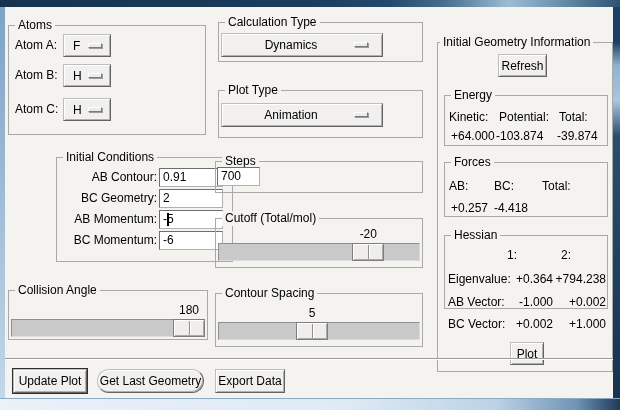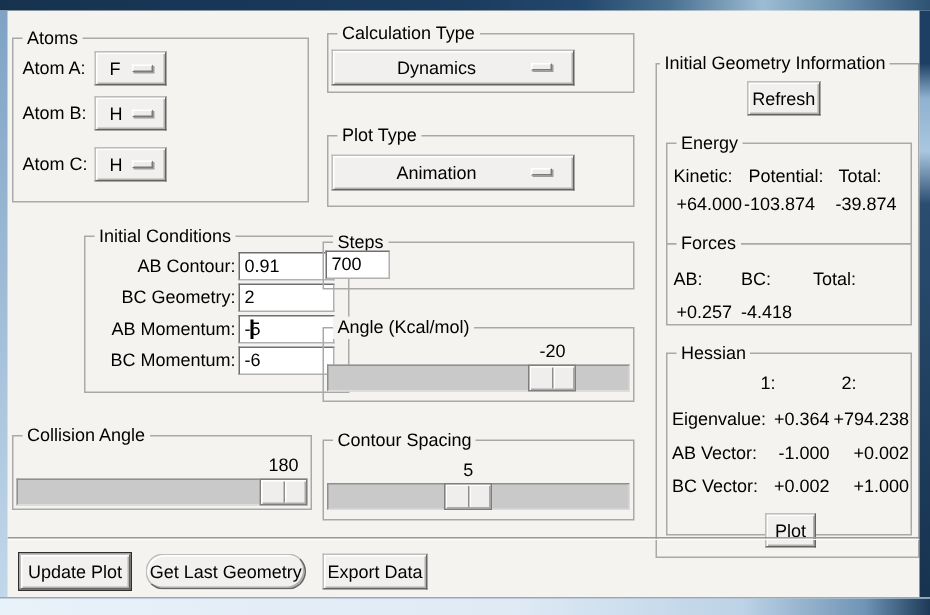--- a/index.html
+++ b/index.html
@@ -115,21 +115,21 @@
     <span class="flabel r" style="left:2px;top:75px;width:98px;">BC Momentum:</span>
     <div class="entry" style="left:102px;top:73px;width:64px;height:19px;"><span>-6</span></div>
   </div>
 
   <div class="group" style="left:215px;top:161px;width:208px;height:32px;">
     <span class="gtitle">Steps</span>
     <div class="entry" style="left:1px;top:5px;width:43px;height:19px;"><span>700</span></div>
   </div>
 
   <div class="group" style="left:215px;top:218px;width:208px;height:50px;">
-    <span class="gtitle">Angle (Kcal/mol)</span>
+    <span class="gtitle">Cutoff (Total/mol)</span>
     <div class="slider pos-cutoff" style="top:24px;">
       <span class="slabel">-20</span>
       <div class="trough"></div>
       <div class="handle"></div>
     </div>
   </div>
 
   <div class="group" style="left:215px;top:293px;width:208px;height:54px;">
     <span class="gtitle">Contour Spacing</span>
     <div class="slider pos-contour" style="top:28px;">
@@ -145,40 +145,40 @@
       <span class="slabel">180</span>
       <div class="trough"></div>
       <div class="handle"></div>
     </div>
   </div>
 
   <div class="group" style="left:437px;top:22px;width:176px;height:330px;margin-top:20px;">
     <span class="gtitle" style="left:2px;">Initial Geometry Information</span>
     <button class="bevel" style="position:absolute;left:60px;top:11px;width:49px;height:23px;">Refresh</button>
 
-    <div class="group" style="left:6px;top:52px;width:164px;height:68px;">
+    <div class="group" style="left:6px;top:52px;width:164px;height:51px;">
       <span class="gtitle">Energy</span>
       <span class="flabel" style="left:4px;top:14px;">Kinetic:</span>
       <span class="flabel" style="left:54px;top:14px;">Potential:</span>
       <span class="flabel" style="left:114px;top:14px;">Total:</span>
       <span class="flabel" style="left:6px;top:33px;">+64.000</span>
       <span class="flabel" style="left:51px;top:33px;">-103.874</span>
       <span class="flabel" style="left:112px;top:33px;">-39.874</span>
     </div>
 
     <div class="group" style="left:6px;top:119px;width:164px;height:55px;">
       <span class="gtitle">Forces</span>
       <span class="flabel" style="left:4px;top:16px;">AB:</span>
       <span class="flabel" style="left:49px;top:16px;text-align:right;">BC:</span>
       <span class="flabel" style="left:97px;top:16px;">Total:</span>
       <span class="flabel" style="left:6px;top:38px;">+0.257</span>
       <span class="flabel" style="left:49px;top:38px;">-4.418</span>
     </div>
 
-    <div class="group" style="left:6px;top:192px;width:164px;height:122px;">
+    <div class="group" style="left:6px;top:192px;width:164px;height:74px;">
       <span class="gtitle">Hessian</span>
       <span class="flabel" style="left:62px;top:12px;">1:</span>
       <span class="flabel" style="left:116px;top:12px;">2:</span>
       <span class="flabel" style="left:3px;top:36px;">Eigenvalue:</span>
       <span class="flabel r" style="left:60px;top:36px;width:48px;">+0.364</span>
       <span class="flabel r" style="left:108px;top:36px;width:53px;">+794.238</span>
       <span class="flabel" style="left:3px;top:59px;">AB Vector:</span>
       <span class="flabel r" style="left:60px;top:59px;width:48px;">-1.000</span>
       <span class="flabel r" style="left:108px;top:59px;width:53px;">+0.002</span>
       <span class="flabel" style="left:3px;top:81px;">BC Vector:</span>

